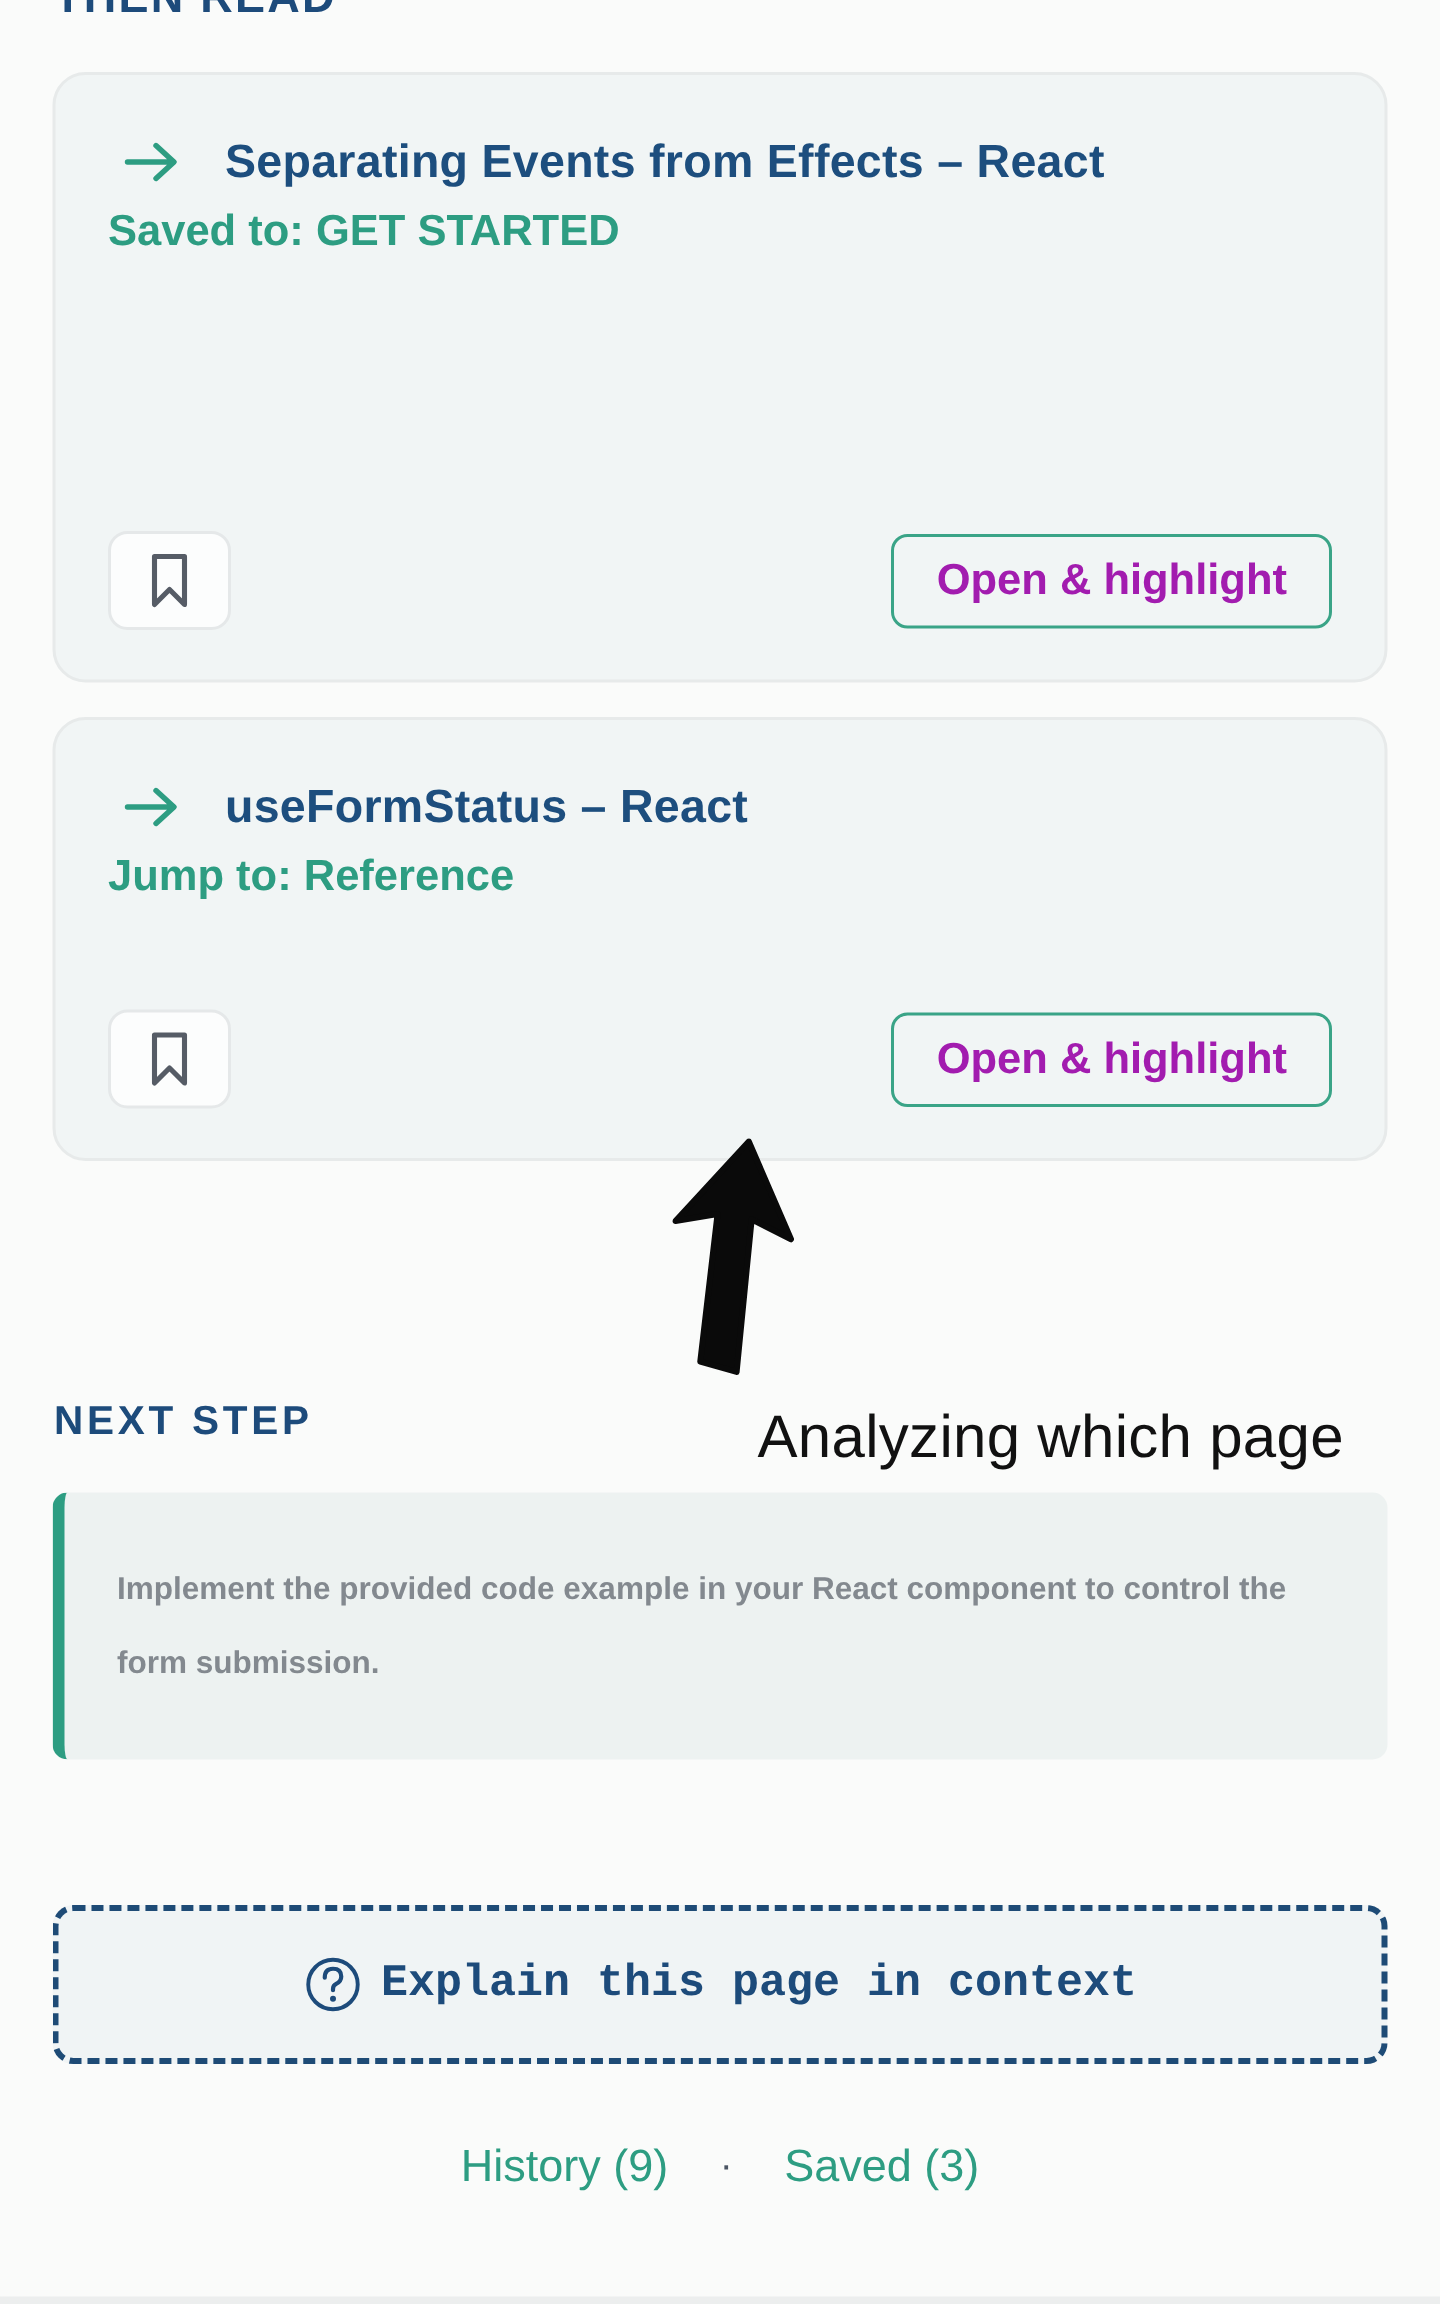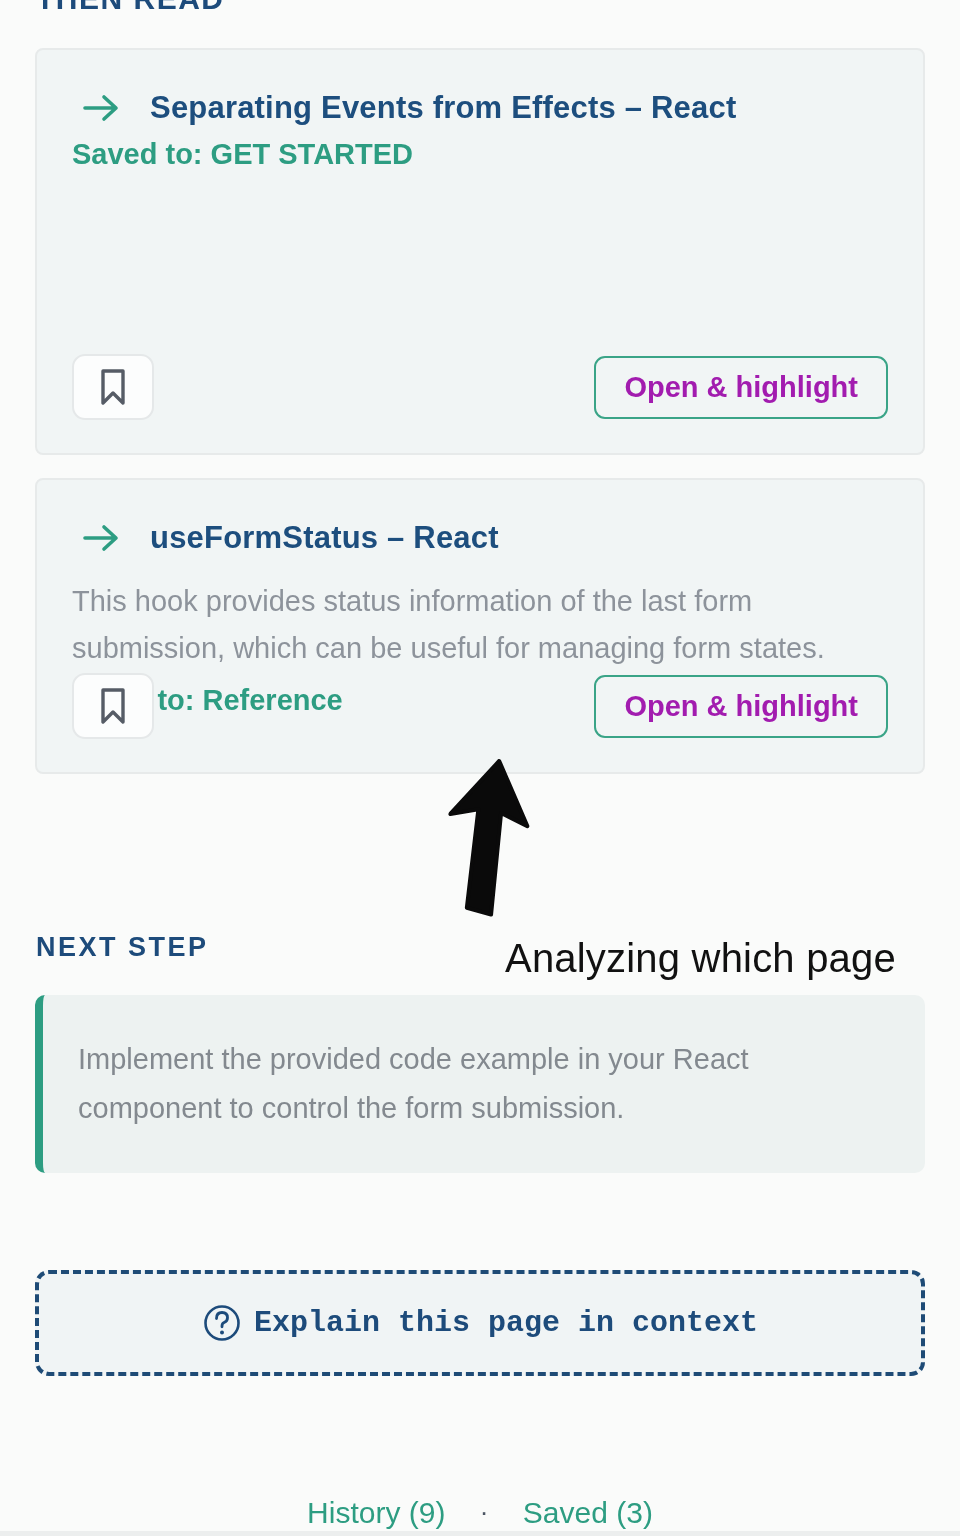--- a/index.html
+++ b/index.html
@@ -21,21 +21,21 @@
     letter-spacing: 1.5px;
     color: #1d4b7b;
   }
 
   .card {
     position: absolute;
     left: 35px;
     width: 890px;
     background: #f1f5f5;
     border: 2px solid #e7eaea;
-    border-radius: 8px;
+    border-radius: 22px;
     padding: 40px 35px 35px 35px;
   }
   .card.card-1 { top: 48px; height: 407px; }
   .card.card-2 { top: 478px; height: 296px; }
 
   .card-title-row {
     display: flex;
     align-items: center;
     gap: 28px;
     margin-left: 10px;
@@ -131,23 +131,24 @@
     top: 995px;
     width: 890px;
     min-height: 157px;
     background: #edf2f1;
     border-left: 8px solid #2d9d82;
     border-radius: 10px;
     padding: 40px 35px;
   }
   .next-step-text {
     width: 800px;
-    font-size: 29px;
+    font-size: 21px;
     line-height: 49px;
     color: #83898f;
+    font-weight: bold;
   }
 
   .explain-button {
     position: absolute;
     left: 35px;
     top: 1270px;
     width: 890px;
     height: 106px;
     background: #f0f4f5;
     border: 4px dashed #1e4b76;
@@ -160,21 +161,21 @@
     font-family: Liberation Mono, monospace;
   }
   .explain-label {
     font-size: 30px;
     font-weight: bold;
     color: #1d4b7b;
   }
 
   .footer {
     position: absolute;
-    top: 1496px;
+    top: 1428px;
     left: 0;
     width: 100%;
     text-align: center;
     font-size: 30px;
   }
   .footer-link {
     color: #2d9d82;
     cursor: pointer;
     text-decoration: none;
   }
@@ -217,21 +218,20 @@
   </div>
 </div>
 
 <div class="card card-2">
   <div class="card-title-row">
     <svg class="arrow-right-icon" width="40" height="32" viewBox="0 0 40 32">
       <path d="M3 16 H33 M22 5 L34 16 L22 27" fill="none" stroke="#2d9d82" stroke-width="3.6" stroke-linecap="round" stroke-linejoin="round"></path>
     </svg>
     <div class="card-title">useFormStatus – React</div>
   </div>
-  <div class="card-desc">This hook provides status information of the last form submission, which can be useful for managing form states.</div>
   <div class="jump-link">Jump to: Reference</div>
   <div class="card-actions">
     <button class="bookmark-button">
       <svg width="30" height="38" viewBox="0 0 30 38">
         <path d="M5 3 H25 V35 L15 25 L5 35 Z" fill="none" stroke="#565c66" stroke-width="3.4" stroke-linejoin="round"></path>
       </svg>
     </button>
     <button class="open-button">Open &amp; highlight</button>
   </div>
 </div>

